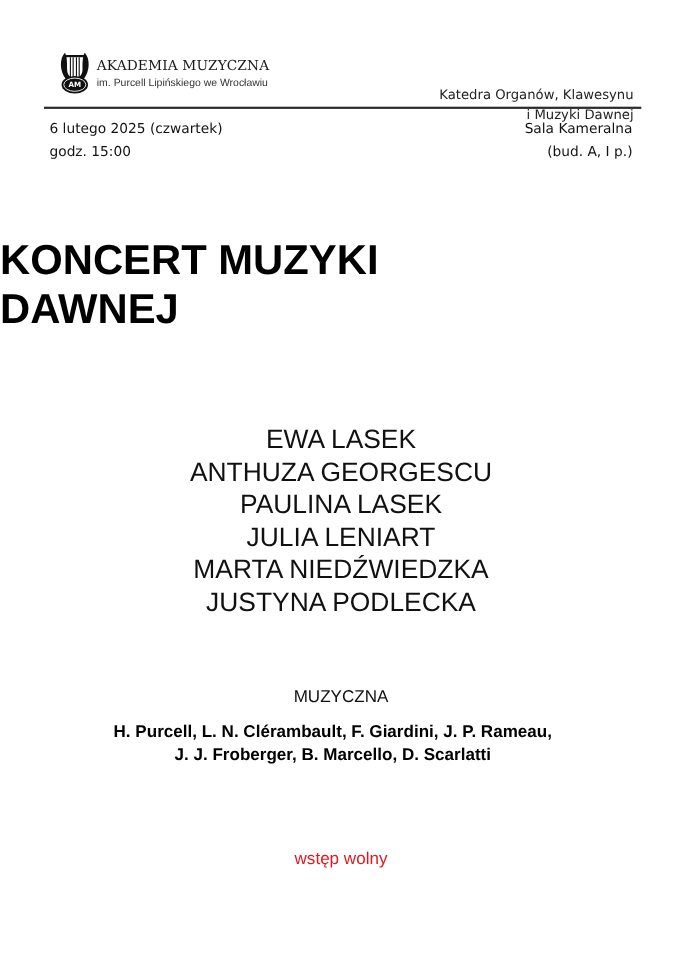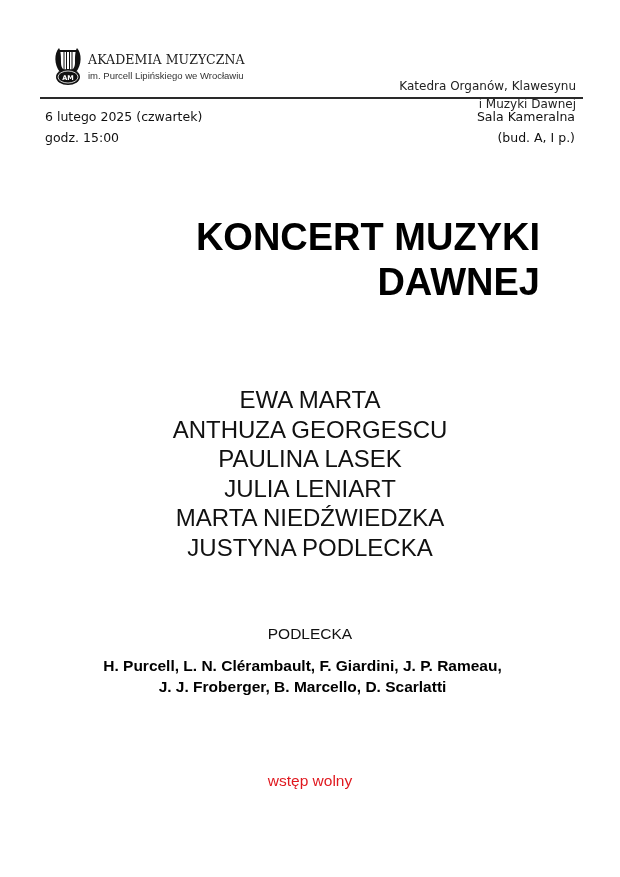--- a/index.html
+++ b/index.html
@@ -70,21 +70,21 @@
       text-align: right;
       font-family: "DejaVu Sans", sans-serif;
       font-size: 12.5px;
       line-height: 21px;
       color: #111;
     }
 
     
     .title {
       left: 0; top: 215px; width: 540px;
-      text-align: right;
+      text-align: left;
       font-family: "Liberation Sans", sans-serif;
       font-weight: bold;
       font-size: 38px;
       line-height: 45px;
     }
 
     
     .performers {
       left: 0; top: 385px; width: 620px;
       text-align: center;
@@ -159,27 +159,27 @@
   <div>Sala Kameralna</div>
   <div>(bud. A, I p.)</div>
 </div>
 
 <div class="abs title">
   <div>KONCERT MUZYKI</div>
   <div>DAWNEJ</div>
 </div>
 
 <div class="abs performers">
-  <div>EWA MARTA</div>
+  <div>EWA LASEK</div>
   <div>ANTHUZA GEORGESCU</div>
   <div>PAULINA LASEK</div>
   <div>JULIA LENIART</div>
   <div>MARTA NIEDŹWIEDZKA</div>
   <div>JUSTYNA PODLECKA</div>
 </div>
 
-<div class="abs program-label">PODLECKA</div>
+<div class="abs program-label">MUZYCZNA</div>
 <div class="abs composers">
   <div>H. Purcell, L. N. Clérambault, F. Giardini, J. P. Rameau,</div>
   <div>J. J. Froberger, B. Marcello, D. Scarlatti</div>
 </div>
 
 <div class="abs admission" style="color: rgb(224, 25, 31);">wstęp wolny</div>
 
 </body></html>

